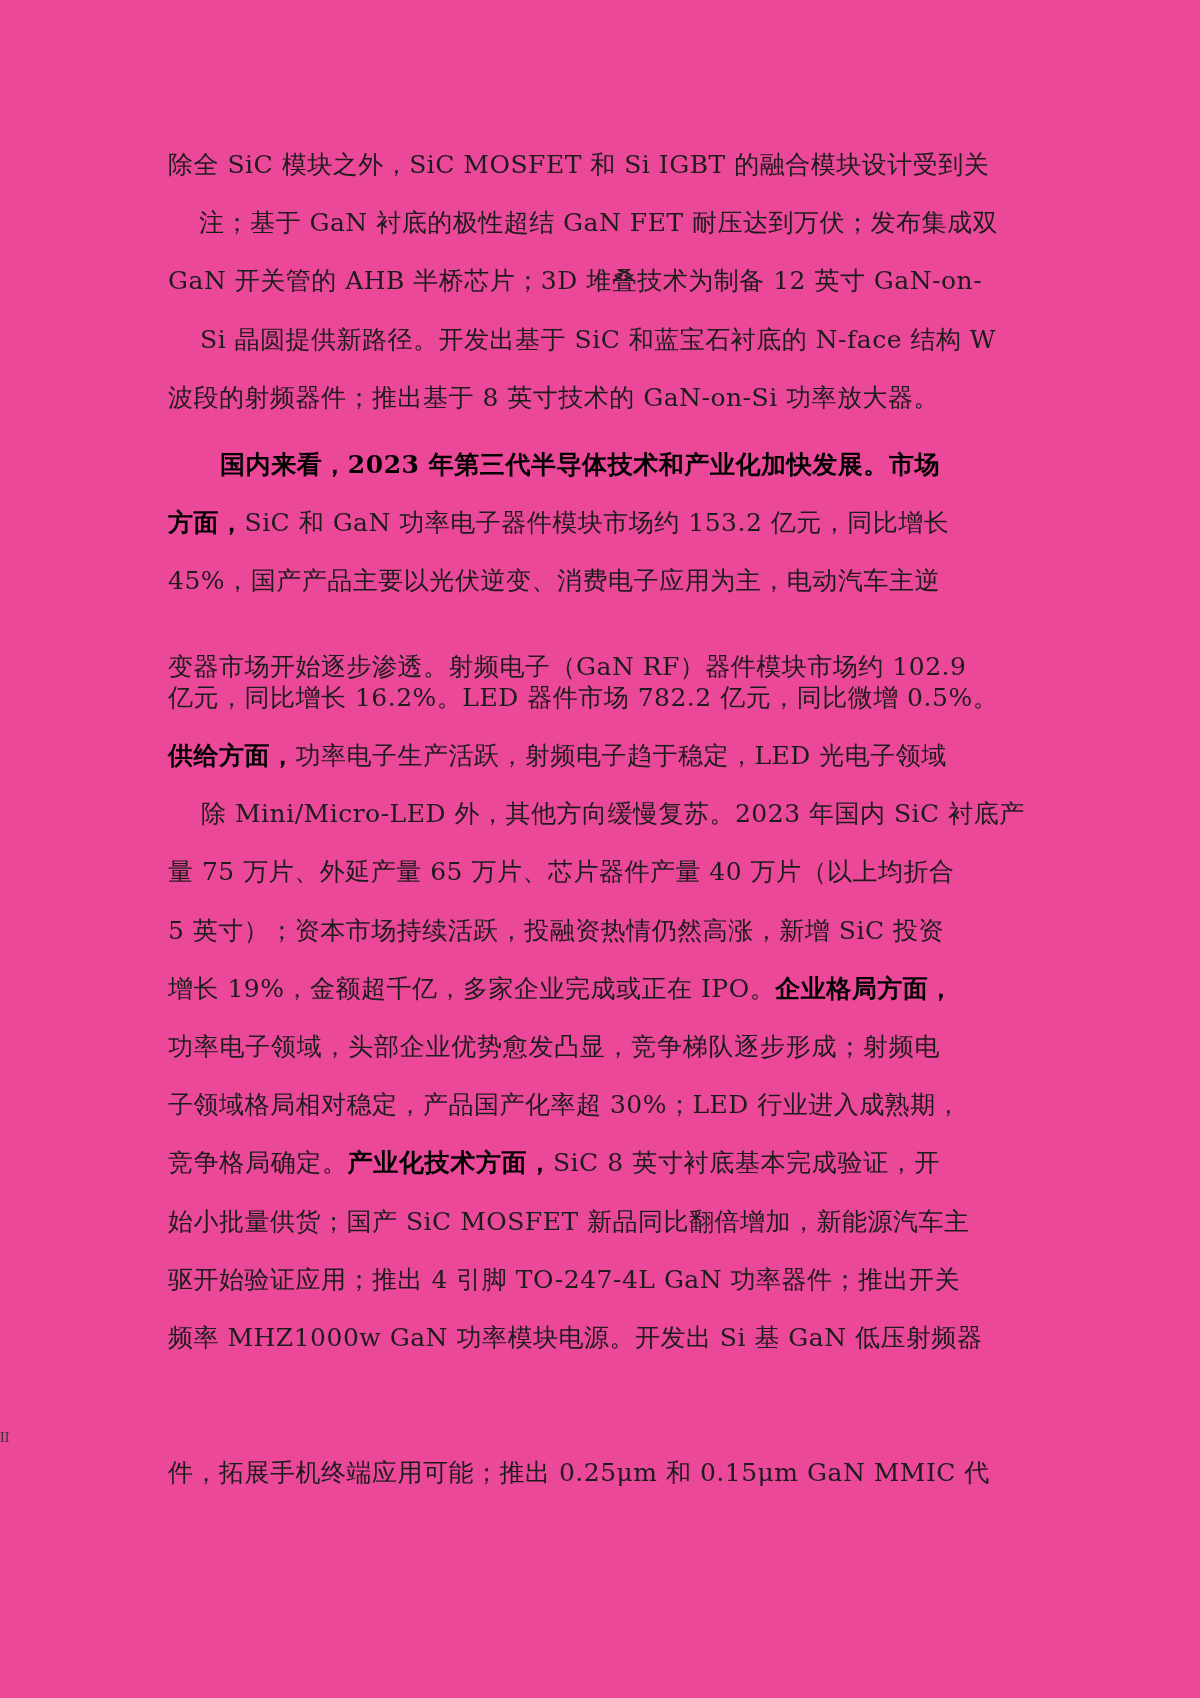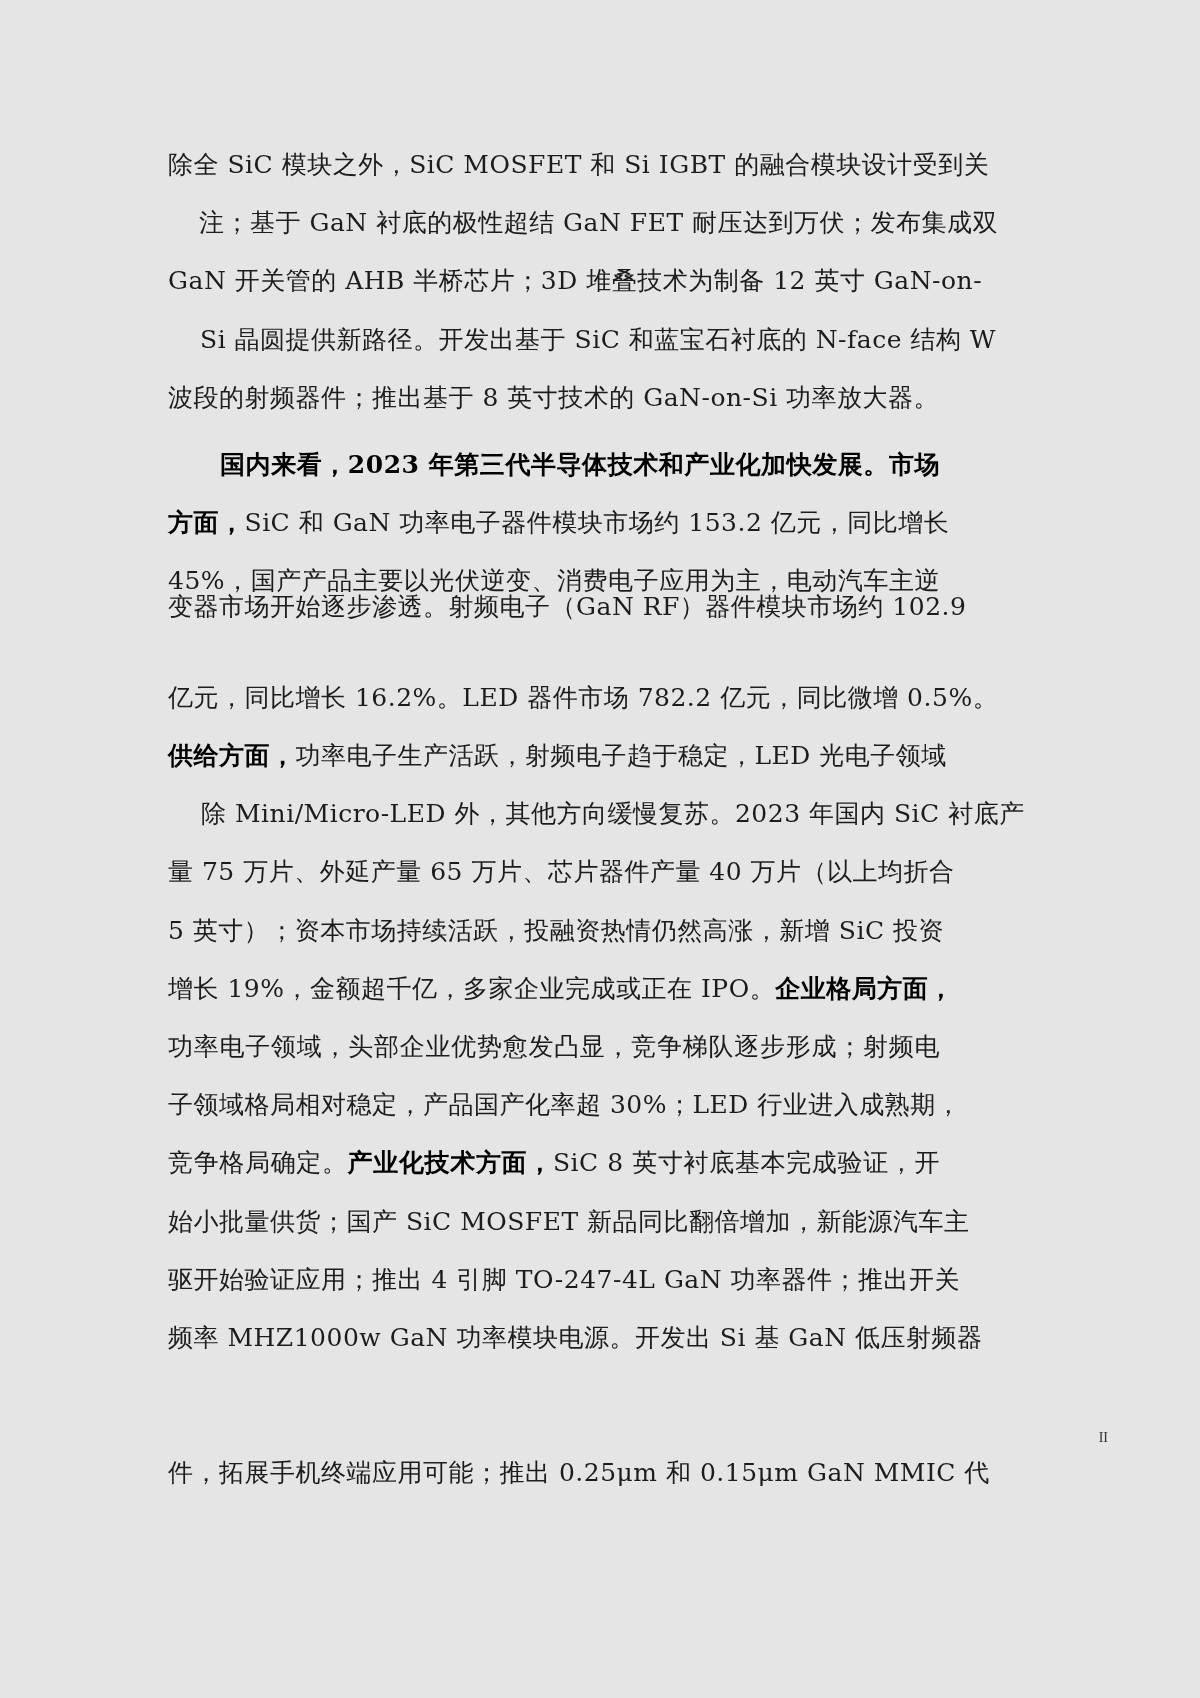--- a/index.html
+++ b/index.html
@@ -14,21 +14,21 @@
       overflow: hidden;
       font-family: "DejaVu Serif", "Liberation Serif", serif;
       color: #1a1a1a;
     }
     .page {
       position: absolute;
       left: 0;
       top: 0;
       width: 1200px;
       height: 1698px;
-      background: #e5e5e5;
+      background: #ec4899;
     }
     .line {
       position: absolute;
       left: 168px;
       width: 772px;
       height: 40px;
       font-size: 25px;
       line-height: 40px;
       white-space: nowrap;
       text-align: justify;
@@ -45,40 +45,40 @@
     }
     .b {
       font-weight: bold;
       color: #000;
     }
     .page-number {
       position: absolute;
       left: 0;
       width: 1108px;
       top: 1430px;
-      text-align: right;
+      text-align: left;
       font-size: 14px;
       color: #333;
       font-family: "Liberation Serif", serif;
     }
   </style>
 </head>
 <body>
 
 <div class="page">
   <div id="text-body">
       <div class="line" style="top: 145px;"><span>除全 SiC 模块之外，SiC MOSFET 和 Si IGBT 的融合模块设计受到关</span></div>
       <div class="line" style="top: 203.2px; margin-left: 31px;"><span>注；基于 GaN 衬底的极性超结 GaN FET 耐压达到万伏；发布集成双</span></div>
       <div class="line" style="top: 261.4px;"><span>GaN 开关管的 AHB 半桥芯片；3D 堆叠技术为制备 12 英寸 GaN-on-</span></div>
       <div class="line" style="top: 319.6px; margin-left: 32px;"><span>Si 晶圆提供新路径。开发出基于 SiC 和蓝宝石衬底的 N-face 结构 W</span></div>
       <div class="line last" style="top: 377.8px;"><span>波段的射频器件；推出基于 8 英寸技术的 GaN-on-Si 功率放大器。</span></div>
       <div class="line indent" style="top: 445px;"><span class="b">国内来看，2023 年第三代半导体技术和产业化加快发展。市场</span></div>
       <div class="line" style="top: 503.2px;"><span class="b">方面，</span><span>SiC 和 GaN 功率电子器件模块市场约 153.2 亿元，同比增长</span></div>
       <div class="line" style="top: 561.4px;"><span>45%，国产产品主要以光伏逆变、消费电子应用为主，电动汽车主逆</span></div>
-      <div class="line" style="top: 587px;"><span>变器市场开始逐步渗透。射频电子（GaN RF）器件模块市场约 102.9</span></div>
+      <div class="line" style="top: 647px;"><span>变器市场开始逐步渗透。射频电子（GaN RF）器件模块市场约 102.9</span></div>
       <div class="line" style="top: 677.8px;"><span>亿元，同比增长 16.2%。LED 器件市场 782.2 亿元，同比微增 0.5%。</span></div>
       <div class="line" style="top: 736px;"><span class="b">供给方面，</span><span>功率电子生产活跃，射频电子趋于稳定，LED 光电子领域</span></div>
       <div class="line" style="top: 794.2px; margin-left: 33px;"><span>除 Mini/Micro-LED 外，其他方向缓慢复苏。2023 年国内 SiC 衬底产</span></div>
       <div class="line" style="top: 852.4px;"><span>量 75 万片、外延产量 65 万片、芯片器件产量 40 万片（以上均折合</span></div>
       <div class="line" style="top: 910.6px;"><span>5 英寸）；资本市场持续活跃，投融资热情仍然高涨，新增 SiC 投资</span></div>
       <div class="line" style="top: 968.8px;"><span>增长 19%，金额超千亿，多家企业完成或正在 IPO。</span><span class="b">企业格局方面，</span></div>
       <div class="line" style="top: 1027px;"><span>功率电子领域，头部企业优势愈发凸显，竞争梯队逐步形成；射频电</span></div>
       <div class="line" style="top: 1085.2px;"><span>子领域格局相对稳定，产品国产化率超 30%；LED 行业进入成熟期，</span></div>
       <div class="line" style="top: 1143.4px;"><span>竞争格局确定。</span><span class="b">产业化技术方面，</span><span>SiC 8 英寸衬底基本完成验证，开</span></div>
       <div class="line" style="top: 1201.6px;"><span>始小批量供货；国产 SiC MOSFET 新品同比翻倍增加，新能源汽车主</span></div>

